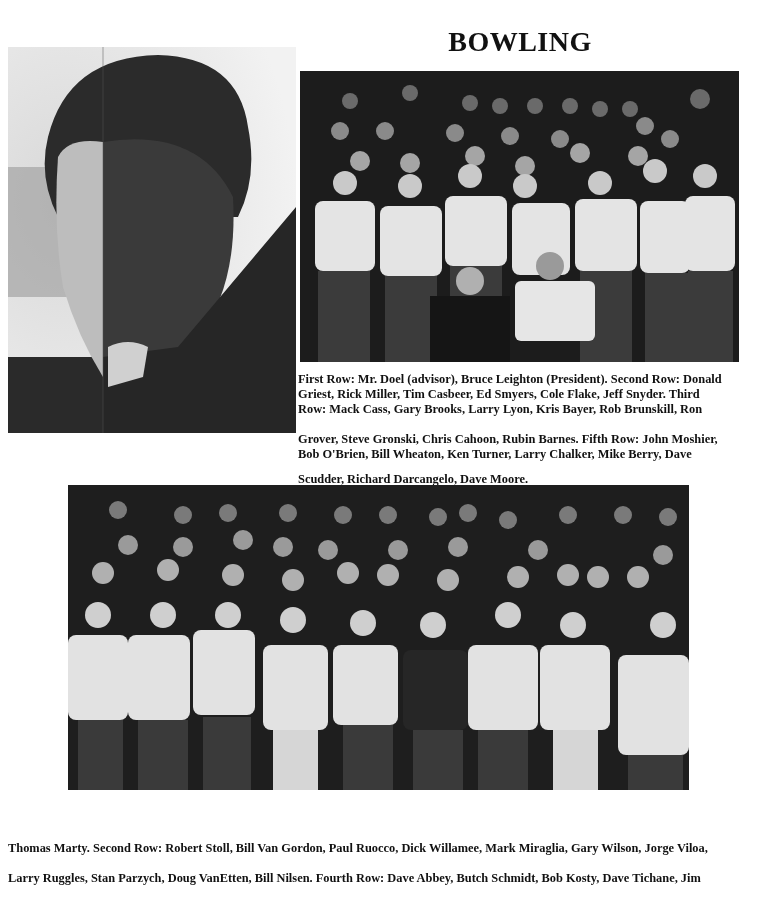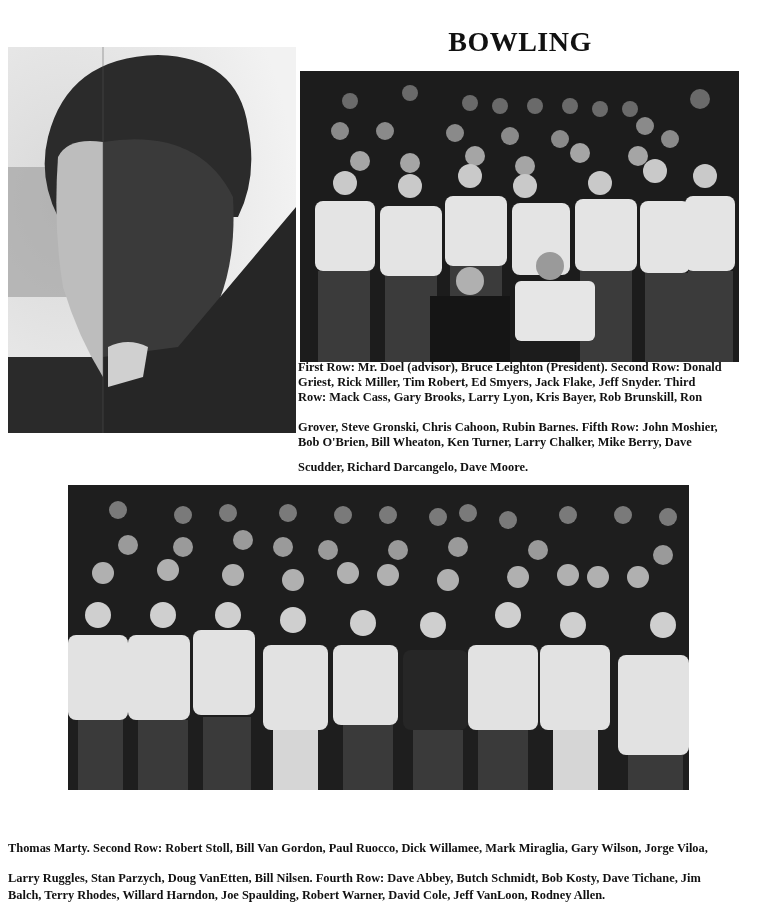--- a/index.html
+++ b/index.html
@@ -6,21 +6,21 @@
   body { width: 780px; height: 918px; position: relative; overflow: hidden;
          font-family: "Liberation Serif", "DejaVu Serif", serif; color: #111; }
   .title { position: absolute; left: 420px; top: 26px; width: 200px; text-align: center;
            font-size: 28px; font-weight: bold; letter-spacing: 0.5px; }
   .photo { position: absolute; overflow: hidden; }
   .photo svg { display: block; width: 100%; height: 100%; }
   #portrait { left: 8px; top: 47px; width: 288px; height: 386px; }
   #team-photo-1 { left: 300px; top: 71px; width: 439px; height: 291px; }
   #team-photo-2 { left: 68px; top: 485px; width: 621px; height: 305px; }
   .caption { position: absolute; font-weight: bold; font-size: 12.4px; line-height: 15px; }
-  #caption-1 { left: 298px; top: 360px; width: 460px; }
+  #caption-1 { left: 298px; top: 372px; width: 460px; }
   #caption-1 .last { margin-top: 10px; display: block; font-family: Liberation Serif, serif; }
   #caption-2 { left: 8px; top: 826px; width: 770px; }
   #caption-2 .last { margin-top: 2px; display: block; }
 </style>
 </head>
 <body>
 
 <div class="title">BOWLING</div>
 
 <div class="photo" id="portrait" aria-label="Black and white close-up portrait of a young man with curly dark hair">
@@ -106,21 +106,21 @@
     </g>
     <circle cx="170" cy="210" r="14" fill="#b0b0b0"></circle>
     <rect x="130" y="225" width="80" height="66" fill="#151515"></rect>
     <circle cx="250" cy="195" r="14" fill="#9a9a9a"></circle>
     <rect x="215" y="210" width="80" height="60" rx="6" fill="#e6e6e6"></rect>
   </svg>
 </div>
 
 <div class="caption" id="caption-1">
   <span>First Row: Mr. Doel (advisor), Bruce Leighton (President). Second Row: Donald</span><br>
-  <span>Griest, Rick Miller, Tim Robert, Ed Smyers, Jack Flake, Jeff Snyder. Third</span><br>
+  <span>Griest, Rick Miller, Tim Casbeer, Ed Smyers, Cole Flake, Jeff Snyder. Third</span><br>
   <span>Row: Mack Cass, Gary Brooks, Larry Lyon, Kris Bayer, Rob Brunskill, Ron</span><br>
   <br>
   <span>Grover, Steve Gronski, Chris Cahoon, Rubin Barnes. Fifth Row: John Moshier,</span><br>
   <span>Bob O'Brien, Bill Wheaton, Ken Turner, Larry Chalker, Mike Berry, Dave</span>
   <span class="last">Scudder, Richard Darcangelo, Dave Moore.</span>
 </div>
 
 <div class="photo" id="team-photo-2" aria-label="Black and white group photo of a larger bowling club group standing in four rows">
   <svg viewBox="0 0 621 305" preserveAspectRatio="none">
     <rect width="621" height="305" fill="#1e1e1e"></rect>
@@ -198,14 +198,13 @@
         <rect x="485" y="245" width="45" height="60"></rect>
     </g>
   </svg>
 </div>
 
 <div class="caption" id="caption-2">
   <br>
   <span>Thomas Marty. Second Row: Robert Stoll, Bill Van Gordon, Paul Ruocco, Dick Willamee, Mark Miraglia, Gary Wilson, Jorge Viloa,</span><br>
   <br>
   <span>Larry Ruggles, Stan Parzych, Doug VanEtten, Bill Nilsen. Fourth Row: Dave Abbey, Butch Schmidt, Bob Kosty, Dave Tichane, Jim</span>
-  <span class="last">Balch, Terry Rhodes, Willard Harndon, Joe Spaulding, Robert Warner, David Cole, Jeff VanLoon, Rodney Allen.</span>
 </div>
 
 </body></html>

